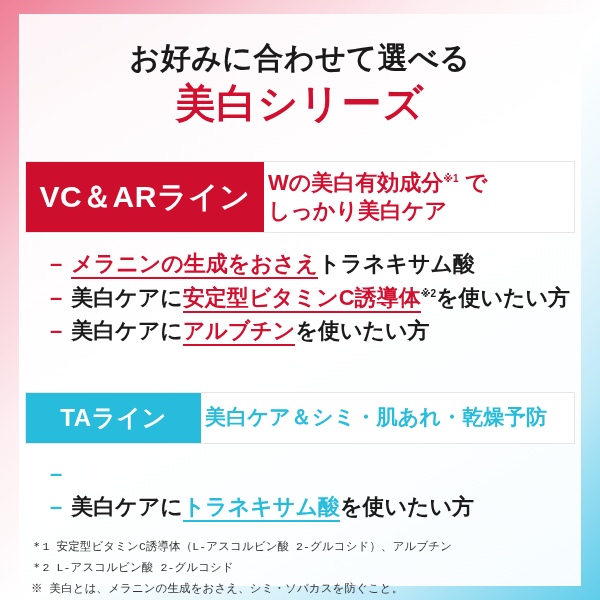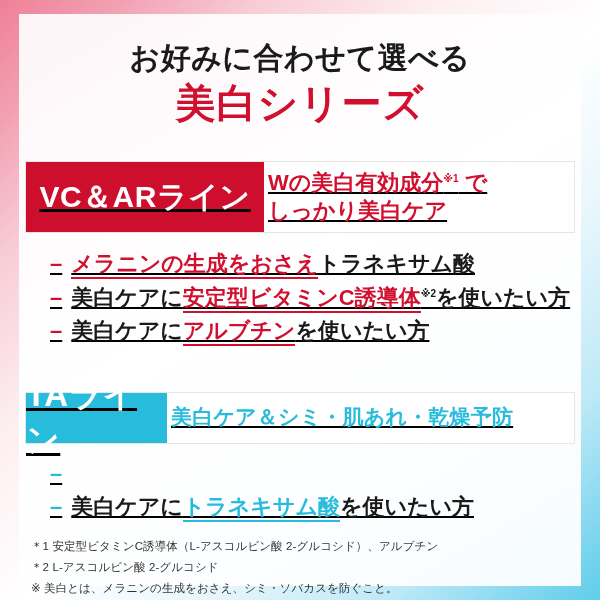--- a/index.html
+++ b/index.html
@@ -70,21 +70,20 @@
     font-weight: 700;
     color: #d1102f;
     letter-spacing: 1px;
     margin-top: 4px;
   }
 
   
   .line-section {
     flex: 0 0 auto;
     padding: 12px 3px;
-    text-decoration: underline;
   }
   .vc-section { margin-top: 22px; }
   .ta-section { margin-top: 20px; }
 
   .line-header {
     display: flex;
     align-items: stretch;
     border: 1px solid #e6e6e6;
     background: #ffffff;
     margin: 0 3px;
@@ -100,23 +99,23 @@
     box-sizing: border-box;
   }
   .badge-vc {
     background: #ce0e2d;
     width: 238px;
     height: 70px;
     font-size: 30px;
   }
   .badge-ta {
     background: #28bcdc;
-    width: 141px;
+    width: 175px;
     height: 50px;
-    font-size: 33px;
+    font-size: 24px;
   }
   .line-heading {
     flex: 1 1 auto;
     display: flex;
     flex-direction: column;
     align-items: flex-start;
     justify-content: center;
     text-align: center;
     font-weight: 700;
     padding: 0 4px;
@@ -179,20 +178,21 @@
   .footnotes {
     margin-top: auto;
     padding: 0 0 20px 12px;
   }
   .footnote {
     font-size: 11.5px;
     line-height: 1.85;
     color: #333333;
     letter-spacing: 0.1px;
     white-space: nowrap;
+    font-family: Liberation Mono, monospace;
   }
 </style>
 </head>
 <body>
 
 <div class="poster">
   <div class="card">
 
     <div class="title-block">
       <div class="title-sub">お好みに合わせて選べる</div>

